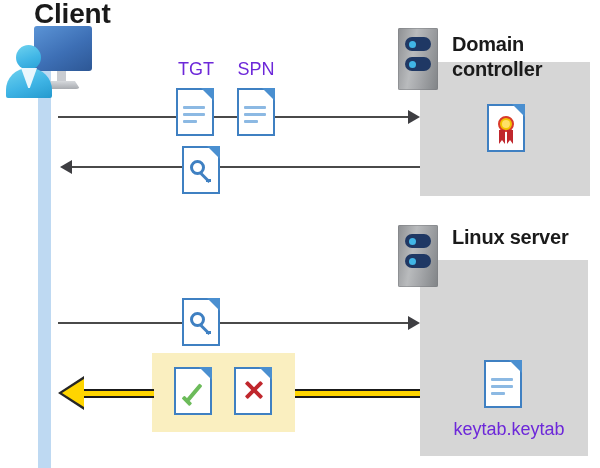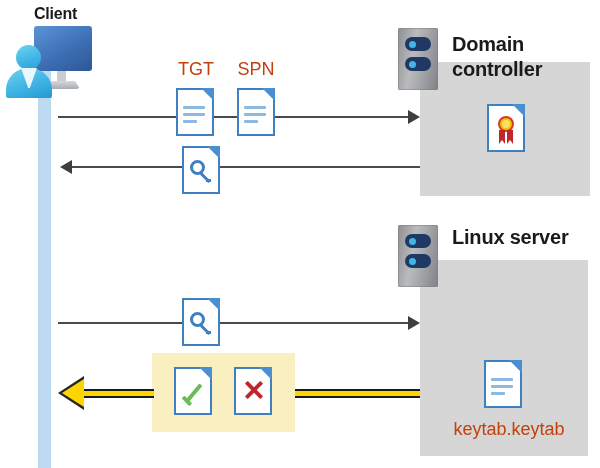--- a/index.html
+++ b/index.html
@@ -15,21 +15,21 @@
 
   
   .title-bold{
     font-weight:bold;
     color:#1a1a1a;
     font-size:19px;
     line-height:23px;
     letter-spacing:-0.2px;
   }
   .label-plain{
-    color:#c2410c;
+    color:#6d28d9;
     font-size:18px;
     line-height:22px;
   }
 
   
   .lifeline{
     background:#bed9f2;
     width:13px;
   }
 
@@ -137,21 +137,21 @@
          background:linear-gradient(160deg,#6fd3ef 0%,#41b6e6 55%,#27a0d4 100%);"></div>
 
     <div class="abs" style="left:2px;top:42px;width:46px;height:30px;
          border-radius:22px 22px 2px 2px;
          background:linear-gradient(160deg,#6fd3ef 0%,#3fb4e5 55%,#2499ce 100%);"></div>
 
     <div class="abs" style="left:17px;top:42px;width:16px;height:20px;background:#eaf7fd;
          clip-path:polygon(50% 0,100% 0,55% 100%,45% 100%,0 0);"></div>
   </div>
 
-  <div class="abs title-bold" style="left:34px;top:2px;width:120px;font-size:16px;">Client</div>
+  <div class="abs title-bold" style="left:34px;top:2px;width:120px;font-size:28px;">Client</div>
 
   <div class="abs panel" style="left:420px;top:62px;width:170px;height:134px;"></div>
 
   <div class="abs rack" style="left:398px;top:28px;width:40px;height:62px;">
     <div class="rack-bar" style="top:9px;">
         <span class="rack-dot"></span>
       </div>
     <div class="rack-bar" style="top:29px;">
         <span class="rack-dot"></span>
       </div>

